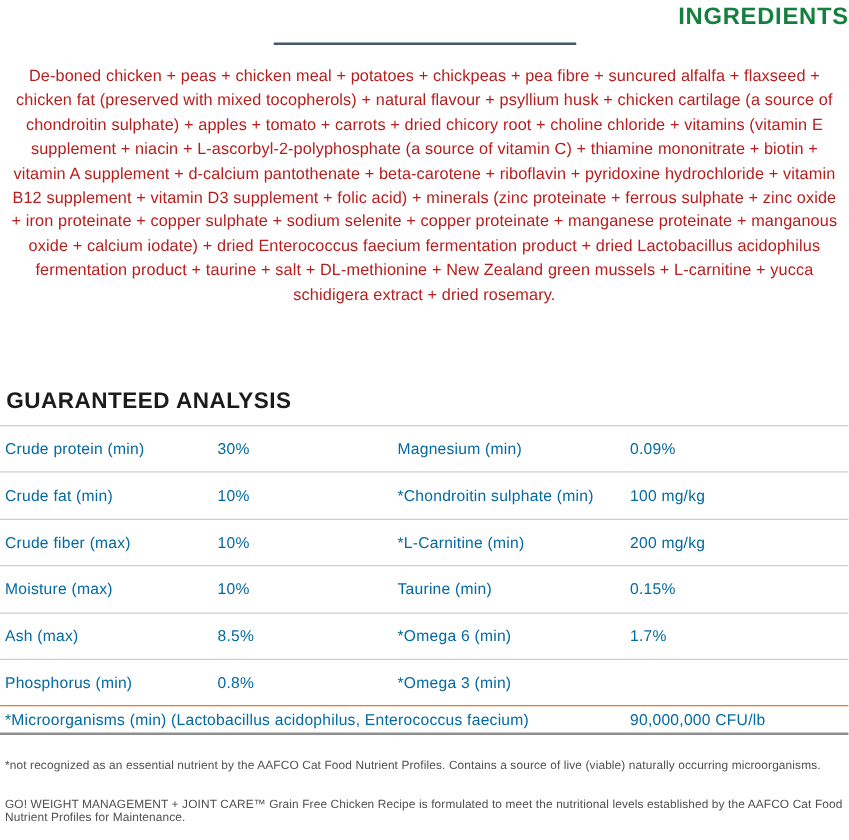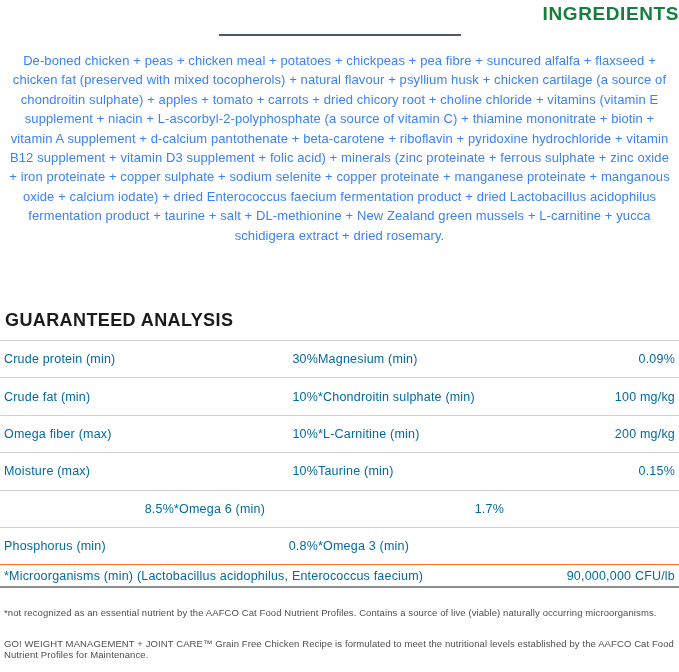--- a/index.html
+++ b/index.html
@@ -31,21 +31,21 @@
     margin: 9px auto 0 auto;
     background: #47586b;
   }
 
   .ing-body {
     margin: 15px 6px 0 6px;
     text-align: center;
     font-size: 13px;
     line-height: 19.4px;
     letter-spacing: 0.1px;
-    color: #3b82f6;
+    color: #b91c1c;
   }
 
   .ga-title {
     margin: 65px 0 0 5px;
     font-size: 18px;
     font-weight: 800;
     letter-spacing: 0.4px;
     color: #1b1b1b;
     line-height: 21px;
   }
@@ -68,21 +68,21 @@
     display: grid;
     grid-template-columns: 1fr 171px;
     align-items: center;
     height: 22px;
     border-top: 1px solid #f97316;
     padding: 0 4px;
   }
 
   .cell { font-size: 12.5px; color: #0369a1; letter-spacing: 0.2px; }
   .cell.label { text-align: left; }
-  .cell.value { text-align: right; }
+  .cell.value { text-align: left; }
 
   .footnote {
     margin: 19px 4px 0 4px;
     font-size: 9.5px;
     line-height: 11.5px;
     color: #4f4f4f;
     letter-spacing: 0.1px;
   }
   .footnote.oneline { white-space: nowrap; }
 </style>
@@ -108,34 +108,35 @@
     </div>
 
     <div class="trow">
       <div class="cell label">Crude fat (min)</div>
       <div class="cell value">10%</div>
       <div class="cell label">*Chondroitin sulphate (min)</div>
       <div class="cell value">100 mg/kg</div>
     </div>
 
     <div class="trow">
-      <div class="cell label">Omega fiber (max)</div>
+      <div class="cell label">Crude fiber (max)</div>
       <div class="cell value">10%</div>
       <div class="cell label">*L-Carnitine (min)</div>
       <div class="cell value">200 mg/kg</div>
     </div>
 
     <div class="trow">
       <div class="cell label">Moisture (max)</div>
       <div class="cell value">10%</div>
       <div class="cell label">Taurine (min)</div>
       <div class="cell value">0.15%</div>
     </div>
 
     <div class="trow">
+      <div class="cell label">Ash (max)</div>
       <div class="cell value">8.5%</div>
       <div class="cell label">*Omega 6 (min)</div>
       <div class="cell value">1.7%</div>
     </div>
 
     <div class="trow">
       <div class="cell label">Phosphorus (min)</div>
       <div class="cell value">0.8%</div>
       <div class="cell label">*Omega 3 (min)</div>
     </div>

